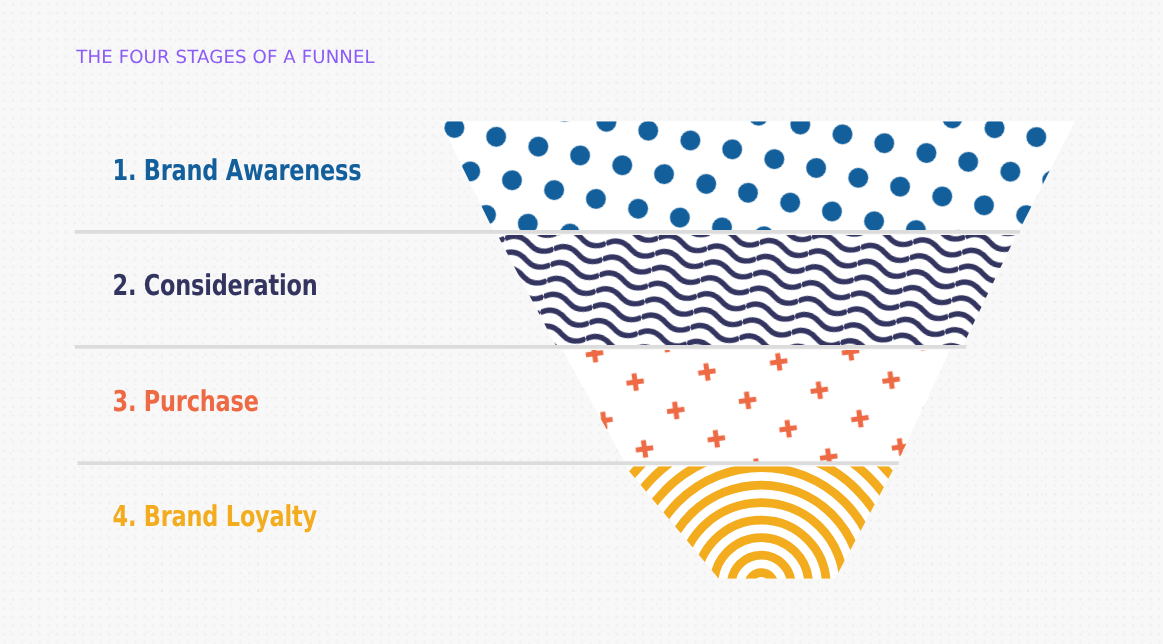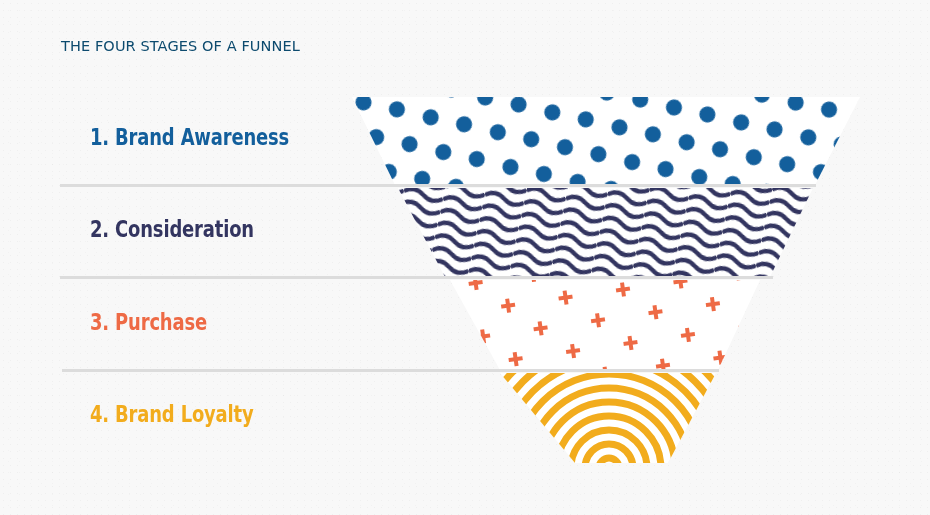--- a/index.html
+++ b/index.html
@@ -12,21 +12,21 @@
       position: absolute; inset: 0;
       background-image:
         radial-gradient(rgba(0,0,0,0.035) 0.8px, transparent 1px),
         radial-gradient(rgba(0,0,0,0.025) 0.8px, transparent 1px);
       background-size: 7px 7px, 11px 11px;
       background-position: 0 0, 3px 5px;
     }
     .title {
       position: absolute; left: 61px; top: 38px;
       font-family: "DejaVu Sans", sans-serif;
-      font-size: 14.5px; letter-spacing: 0.1px; color: #0c4a6e; text-align: right;
+      font-size: 14.5px; letter-spacing: 0.1px; color: #8b5cf6; text-align: right;
     }
     .stage-label {
       position: absolute; left: 90px;
       font-family: "DejaVu Sans", sans-serif;
       font-weight: bold; font-size: 23px;
       transform: scaleX(0.78); transform-origin: left center;
       letter-spacing: -0.2px; white-space: nowrap;
     }
     .divider {
       position: absolute; height: 3px; background: #dcdcdc;

